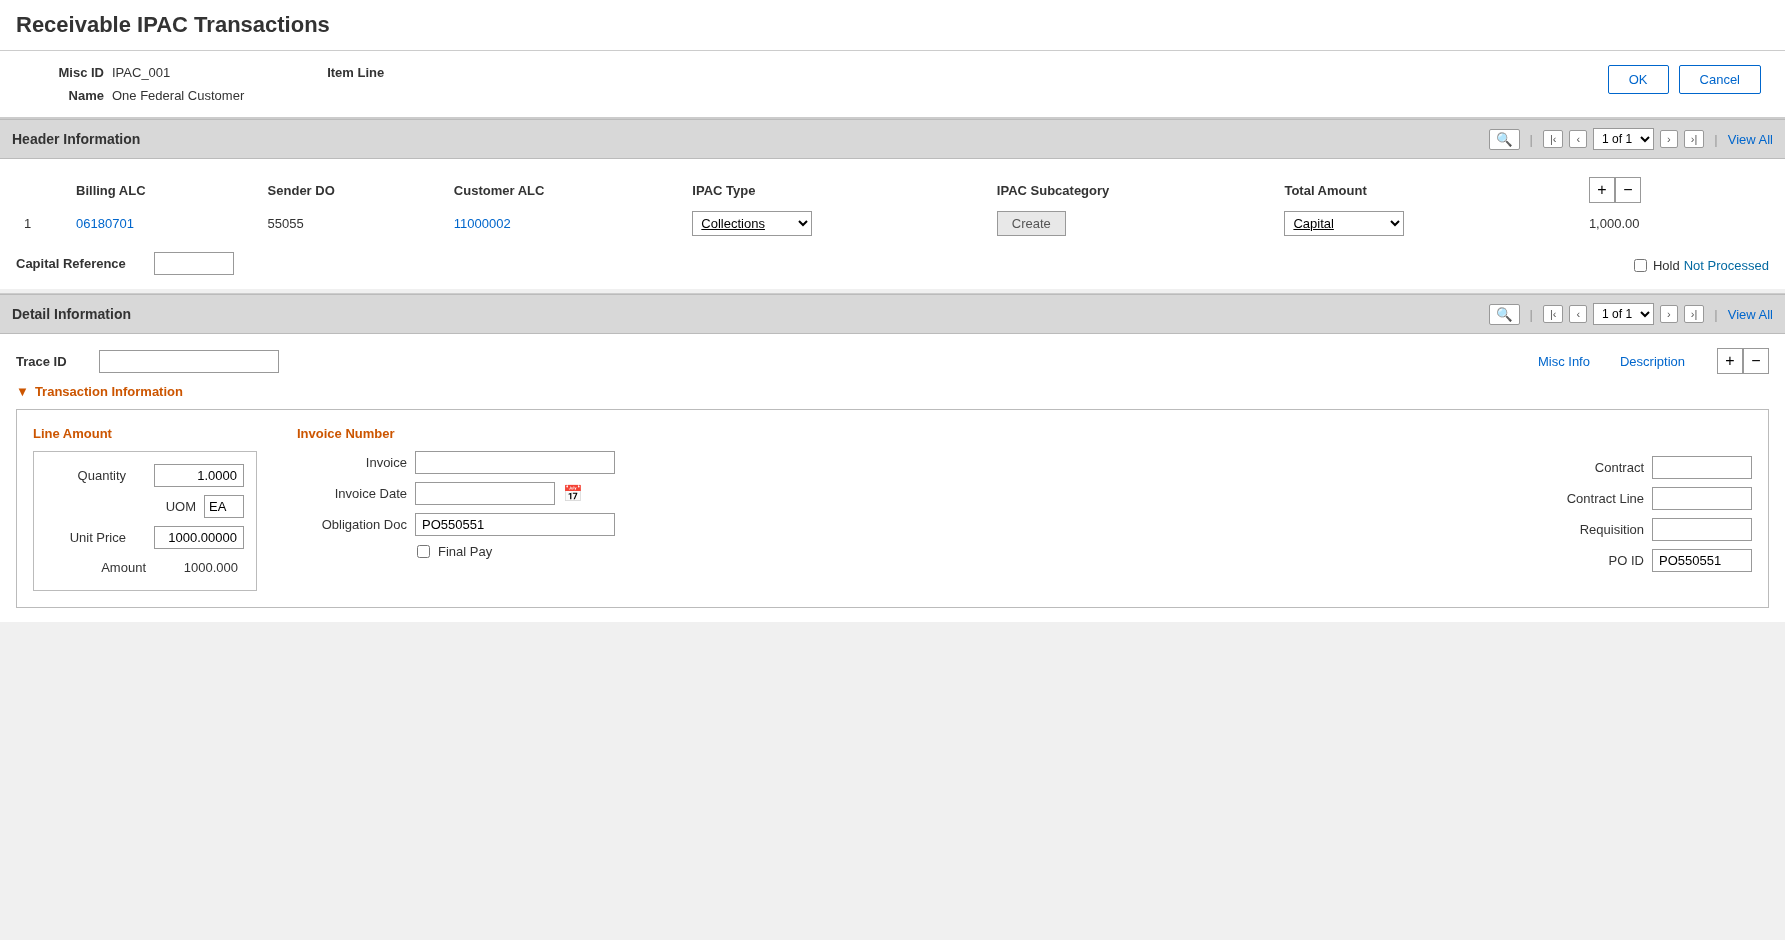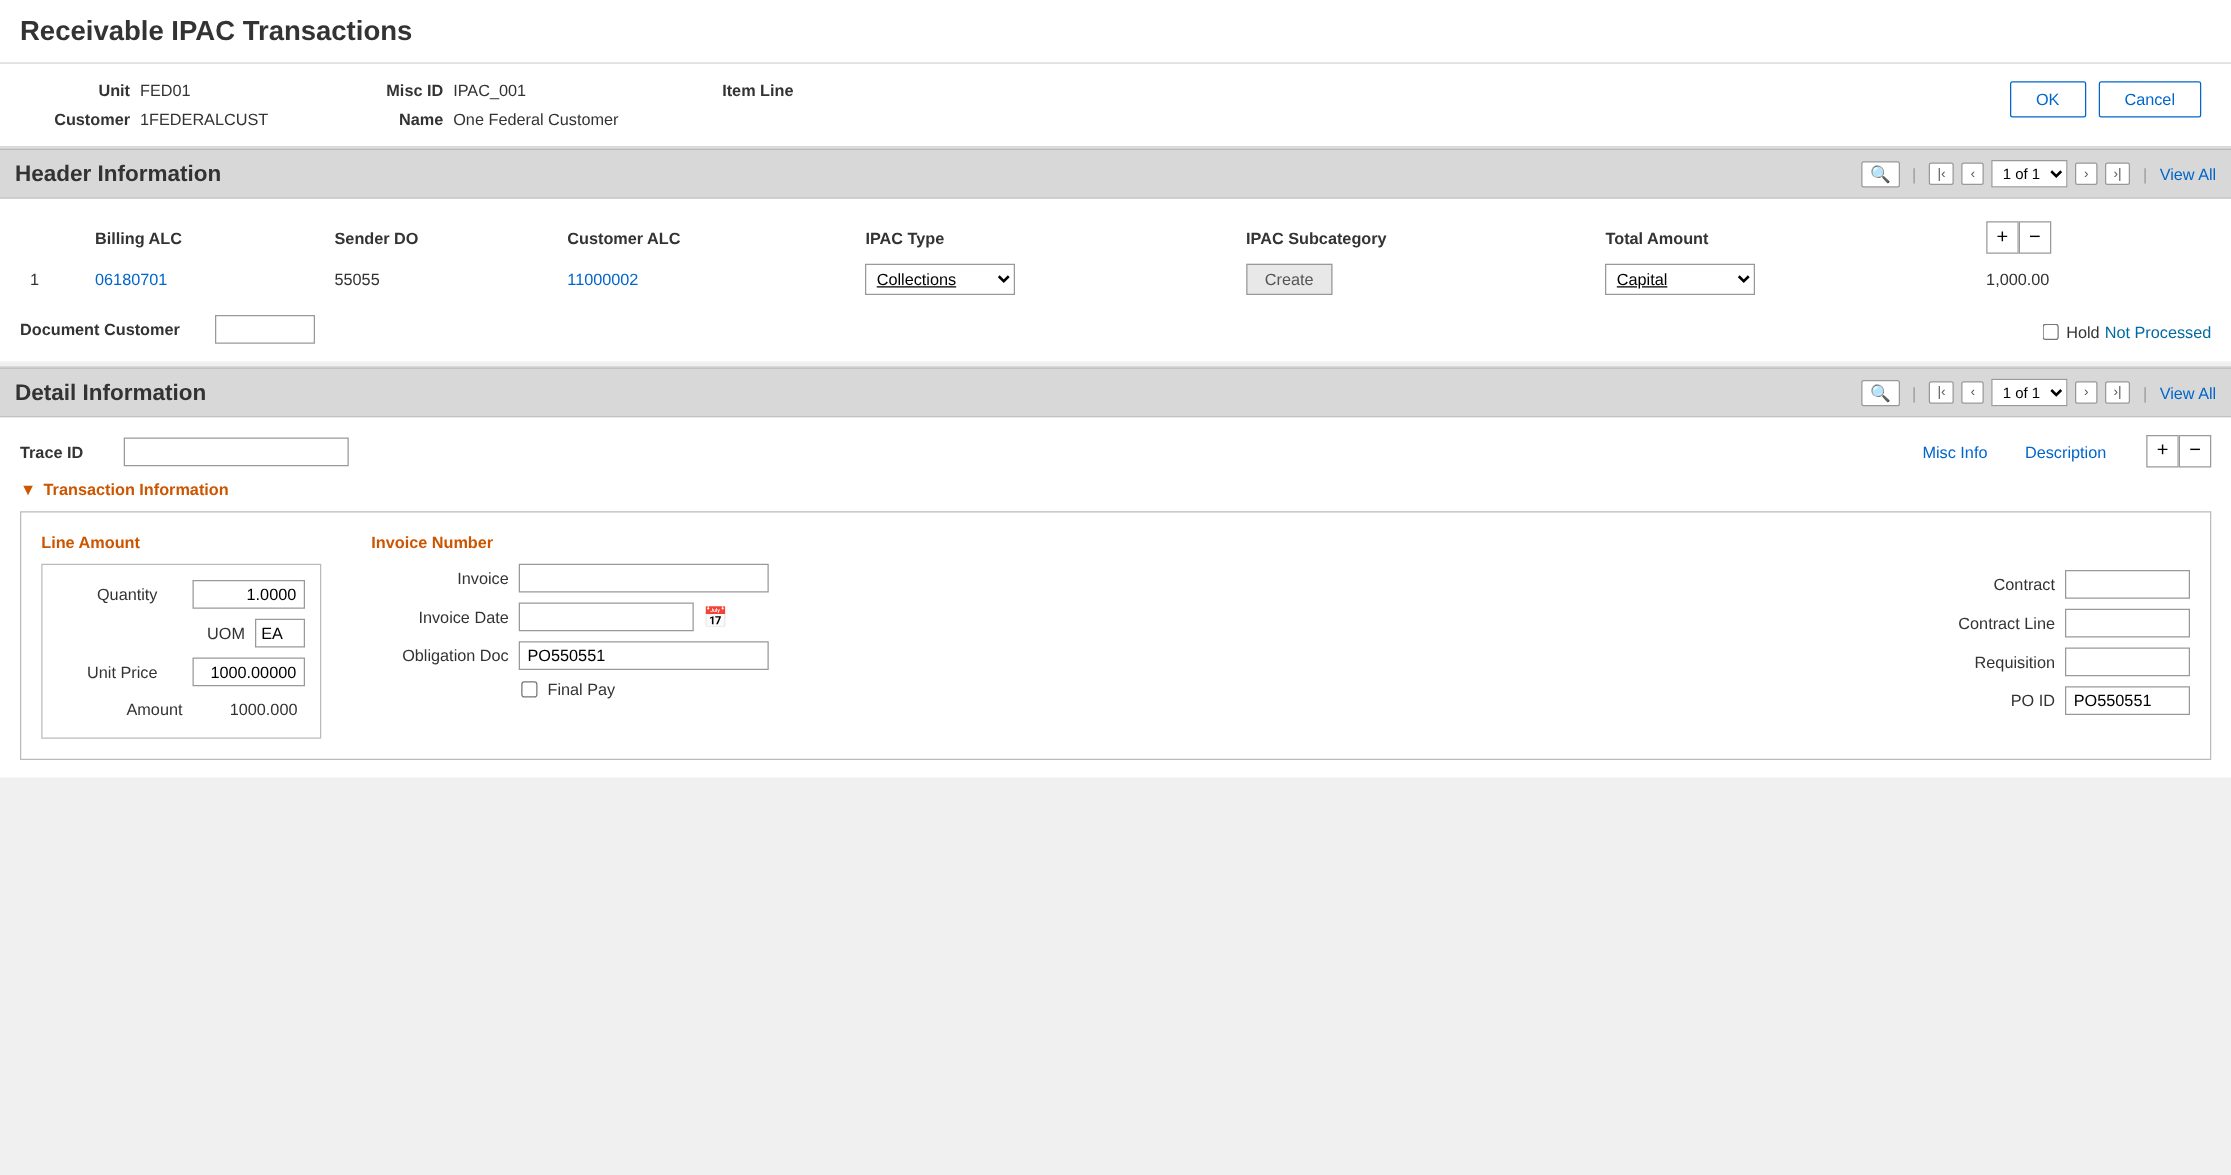--- a/index.html
+++ b/index.html
@@ -11,21 +11,21 @@
     .info-group { display: flex; flex-direction: column; gap: 8px; }
     .info-row { display: flex; align-items: center; gap: 8px; }
     .info-label { font-weight: bold; text-align: right; min-width: 80px; color: #333; }
     .info-value { color: #333; }
 
     .top-buttons { margin-left: auto; display: flex; gap: 10px; align-items: center; }
     .btn { padding: 6px 20px; border: 1px solid #0066cc; background: #fff; color: #0066cc; cursor: pointer; font-size: 13px; border-radius: 2px; }
 
     .section { background: #fff; margin: 0; border-top: 1px solid #ccc; }
     .section-header { background: #d8d8d8; padding: 8px 12px; display: flex; align-items: center; justify-content: space-between; border-top: 1px solid #bbb; border-bottom: 1px solid #bbb; }
-    .section-title { font-weight: bold; font-size: 18px; }
+    .section-title { font-weight: bold; font-size: 14px; }
     .section-nav { display: flex; align-items: center; gap: 6px; color: #333; }
     .nav-btn { border: 1px solid #999; background: #fff; padding: 2px 6px; cursor: pointer; font-size: 11px; color: #555; border-radius: 2px; }
     .nav-btn:disabled { color: #bbb; border-color: #ddd; }
     .nav-select { border: 1px solid #999; padding: 2px 4px; font-size: 12px; background: #fff; }
     .nav-pipe { color: #999; margin: 0 4px; }
     .view-all-link { color: #0066cc; text-decoration: none; font-size: 13px; cursor: pointer; }
     .search-icon-btn { border: 1px solid #999; background: #fff; padding: 2px 6px; cursor: pointer; border-radius: 2px; }
 
     .section-body { padding: 14px 16px; background: #fff; }
 
@@ -85,30 +85,20 @@
     .cal-icon { cursor: pointer; background: none; border: none; font-size: 16px; }
 
     .amount-static { padding: 3px 6px; font-size: 13px; text-align: right; }
   </style>
 </head>
 <body>
 
 <div class="page-title">Receivable IPAC Transactions</div>
 
 <div class="top-info">
-  <div class="info-group">
-    <div class="info-row">
-      <span class="info-label">Unit</span>
-      <span class="info-value">FED01</span>
-    </div>
-    <div class="info-row">
-      <span class="info-label">Customer</span>
-      <span class="info-value">1FEDERALCUST</span>
-    </div>
-  </div>
   <div class="info-group">
     <div class="info-row">
       <span class="info-label">Misc ID</span>
       <span class="info-value">IPAC_001</span>
     </div>
     <div class="info-row">
       <span class="info-label">Name</span>
       <span class="info-value">One Federal Customer</span>
     </div>
   </div>
@@ -185,21 +175,21 @@
                 <option>Other</option>
               </select>
             </td>
             <td>1,000.00</td>
             <td></td>
           </tr>
         </tbody>
       </table>
     </div>
     <div class="doc-ref-row" style="margin-top:12px;">
-      <span class="field-label">Document Customer</span>
+      <span class="field-label">Capital Reference</span>
       <input type="text" class="text-input text-input-sm" value="" style="">
       <div style="margin-left:auto; display:flex; flex-direction:row; align-items:flex-end; gap:4px;">
         <div class="hold-check">
           <input type="checkbox" id="hold-cb" style="">
           <label for="hold-cb">Hold</label>
         </div>
         <div class="not-processed">Not Processed</div>
       </div>
     </div>
   </div>

